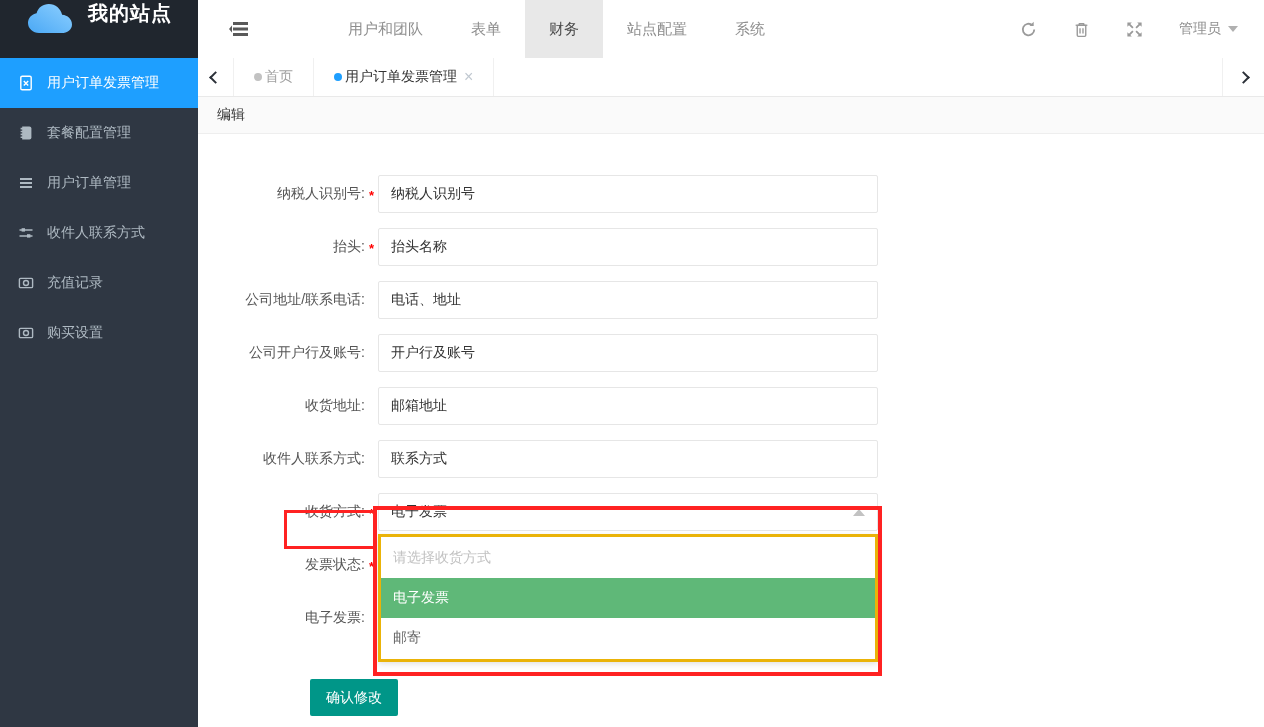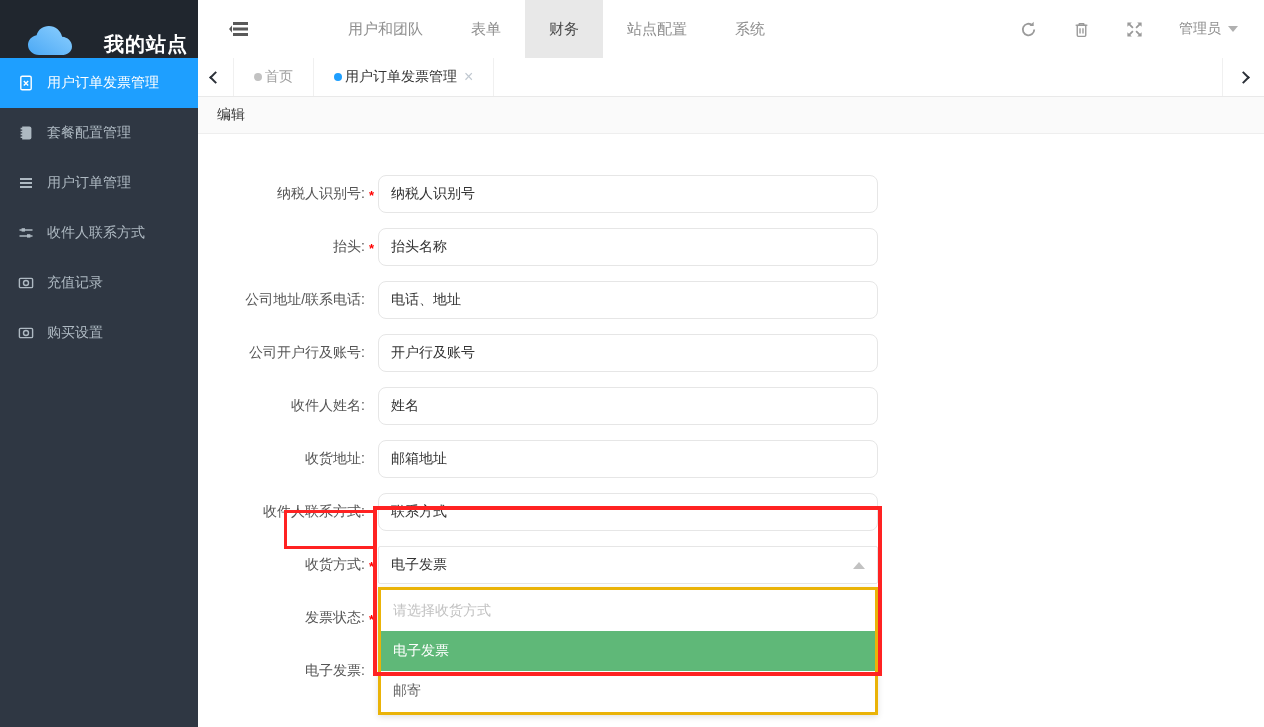--- a/index.html
+++ b/index.html
@@ -7,21 +7,21 @@
   body {
     position:relative;
     font-family:"Liberation Sans","DejaVu Sans",sans-serif;
     background:#ffffff;
     color:#333;
   }
 
   
   .logo {
     position:absolute; left:0; top:0; width:198px; height:58px;
-    background:#20262e; display:flex; align-items:flex-end; padding-left:26px;gap:16px;
+    background:#20262e; display:flex; align-items:flex-start; padding-left:26px;
   }
   .logo svg { width:52px; height:36px; }
   .logo-title { color:#ffffff; font-size:20px; font-weight:bold; margin-left:10px; letter-spacing:1px; }
 
   
   .header {
     position:absolute; left:198px; top:0; right:0; height:58px;
     background:#ffffff; display:flex; align-items:stretch;gap:28px;
   }
   .collapse-btn {
@@ -92,21 +92,21 @@
   
   .content {
     position:absolute; left:198px; top:135px; right:0; bottom:0; background:#fff;margin-top:36px;
   }
   .form { padding-top:4px; }
   .f-row { display:flex; align-items:center; height:38px; margin-bottom:15px; }
   .f-label { width:167px; text-align:right; font-size:14px; color:#555; white-space:nowrap; }
   .f-star { width:13px; text-align:center; color:#ff0000; font-size:13px; font-weight:bold; padding-top:3px; }
   .f-star.empty { visibility:hidden; }
   .f-input {
-    width:500px; height:38px; border:1px solid #e6e6e6; border-radius:8px;
+    width:500px; height:38px; border:1px solid #e6e6e6; border-radius:2px;
     padding:0 12px; font-size:14px; color:#333; outline:none;
     font-family:"Liberation Sans","DejaVu Sans",sans-serif; background:#fff;
   }
   .select-wrap { position:relative; width:500px; }
   .select-box {
     width:500px; height:38px; border:1px solid #e6e6e6; border-radius:2px;
     display:flex; align-items:center; padding:0 12px; font-size:14px; color:#333;
     background:#fff; cursor:pointer;
   }
   .tri-up {
@@ -297,25 +297,20 @@
       <div class="f-star empty"></div>
       <input class="f-input" value="电话、地址" style="">
     </div>
 
     <div class="f-row">
       <div class="f-label">公司开户行及账号:</div>
       <div class="f-star empty"></div>
       <input class="f-input" value="开户行及账号" style="">
     </div>
 
-    <div class="f-row">
-      <div class="f-label">收件人姓名:</div>
-      <div class="f-star empty"></div>
-      <input class="f-input" value="姓名" style="">
-    </div>
 
     <div class="f-row">
       <div class="f-label">收货地址:</div>
       <div class="f-star empty"></div>
       <input class="f-input" value="邮箱地址" style="">
     </div>
 
     <div class="f-row">
       <div class="f-label">收件人联系方式:</div>
       <div class="f-star empty"></div>

